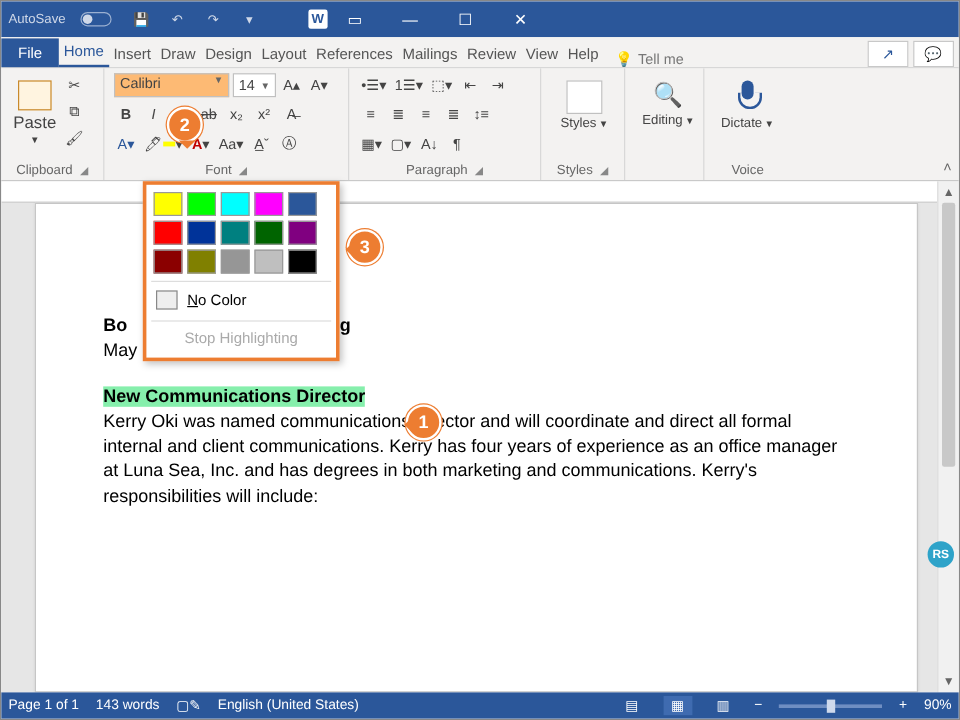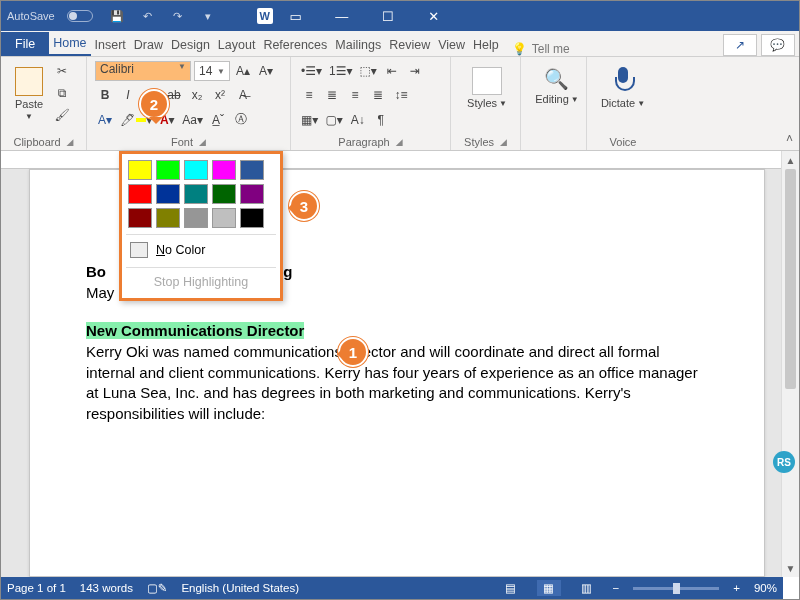--- a/index.html
+++ b/index.html
@@ -32,21 +32,21 @@
   
   .ribbon { height:94px; background:#f3f2f1; border-bottom:1px solid #c9c9c9; display:flex; position:relative; font-size:12px; color:#444; }
   .group { border-right:1px solid #d8d8d8; padding:4px 8px 2px; display:flex; flex-direction:column; justify-content:space-between; }
   .group .label { text-align:center; font-size:11px; color:#666; padding-top:2px; display:flex; justify-content:center; align-items:center; gap:6px;}
   .group .label .dlg { font-size:9px; color:#888; }
   .iconbtn { min-width:20px; height:20px; display:inline-flex; align-items:center; justify-content:center; padding:0 2px; }
   .row { display:flex; align-items:center; gap:3px; }
 
   .clipboard-big { width:40px; height:56px; display:flex; flex-direction:column; align-items:center; justify-content:flex-start; gap:2px; }
   .clipboard-big .cicon { width:28px; height:32px; border:1px solid #c8892b; background:#fff4e0; position:relative; margin-top:2px;}
-  .clipboard-big .ctxt { font-size:11px; }
+  .clipboard-big .ctxt { font-size:14px; }
 
   .fontname { width:96px; height:20px; border:1px solid #c0c0c0; background:#fdba74; display:flex; align-items:flex-start; padding:0 4px; font-size:12px; justify-content:space-between;}
   .fontsize { width:36px; height:20px; border:1px solid #c0c0c0; background:#fff; display:flex; align-items:center; padding:0 4px; font-size:12px; justify-content:space-between;}
   .fontname .dd, .fontsize .dd { font-size:8px; color:#666; }
 
   .styles-big, .dictate-big, .editing-big { width:56px; display:flex; flex-direction:column; align-items:center; justify-content:flex-start; padding-top:6px; gap:2px; }
   .styles-big .sicon { width:30px; height:28px; border:1px solid #c0c0c0; background:#fff; }
   .bigtxt { font-size:11px; display:flex; align-items:center; gap:2px;}
   .bigtxt .dd { font-size:8px; }
 
@@ -82,21 +82,21 @@
   .bullets li { margin:4px 0; list-style:disc; }
 
   .vscroll { position:absolute; right:0; top:0; bottom:0; width:18px; background:#f1f1f1; border-left:1px solid #dcdcdc; }
   .vscroll .up, .vscroll .down { height:18px; display:flex; align-items:center; justify-content:center; font-size:10px; color:#666; }
   .vscroll .thumb { position:absolute; left:3px; right:3px; top:18px; height:220px; background:#c8c8c8; border-radius:2px; }
   .vscroll .down { position:absolute; bottom:0; width:100%; }
 
   .rs-badge { position:absolute; right:4px; top:300px; width:22px; height:22px; border-radius:50%; background:#2ea3c9; color:#fff; font-size:10px; font-weight:600; display:flex; align-items:center; justify-content:center; z-index:5; }
 
   
-  .status { position:absolute; left:0; right:16px; bottom:0; height:22px; background:#2b579a; color:#fff; display:flex; align-items:center; font-size:11.5px; padding:0 6px; gap:14px; }
+  .status { position:absolute; left:0; right:0; bottom:0; height:22px; background:#2b579a; color:#fff; display:flex; align-items:center; font-size:11.5px; padding:0 6px; gap:14px; }
   .status .spacer { flex:1; }
   .status .viewbtn { width:24px; height:16px; display:flex; align-items:center; justify-content:center; }
   .status .viewbtn.active { background:#3f6bb0; }
   .status .zoomslider { width:86px; height:3px; background:#6f8ec2; position:relative; }
   .status .zoomslider::after { content:""; position:absolute; left:40px; top:-4px; width:7px; height:11px; background:#cfd9ec; }
 </style>
 </head>
 <body>
 
 <div class="titlebar">

